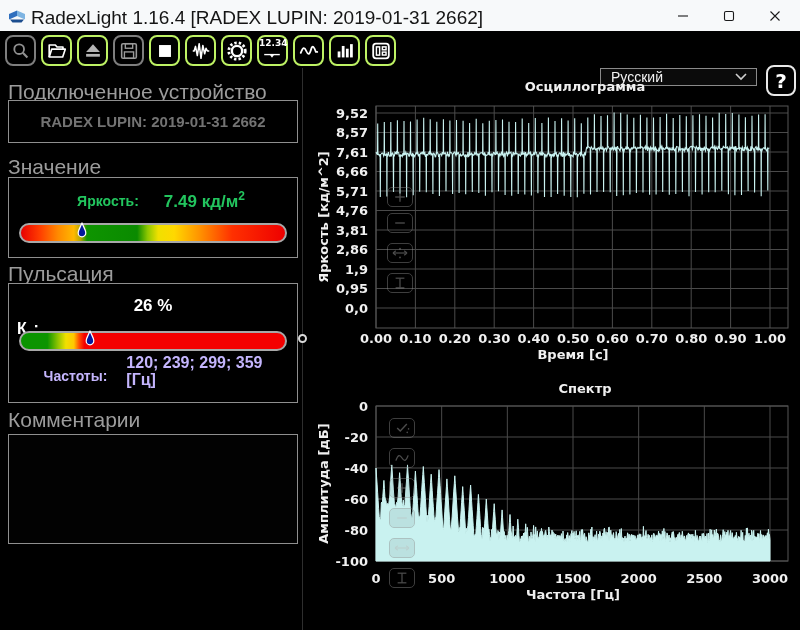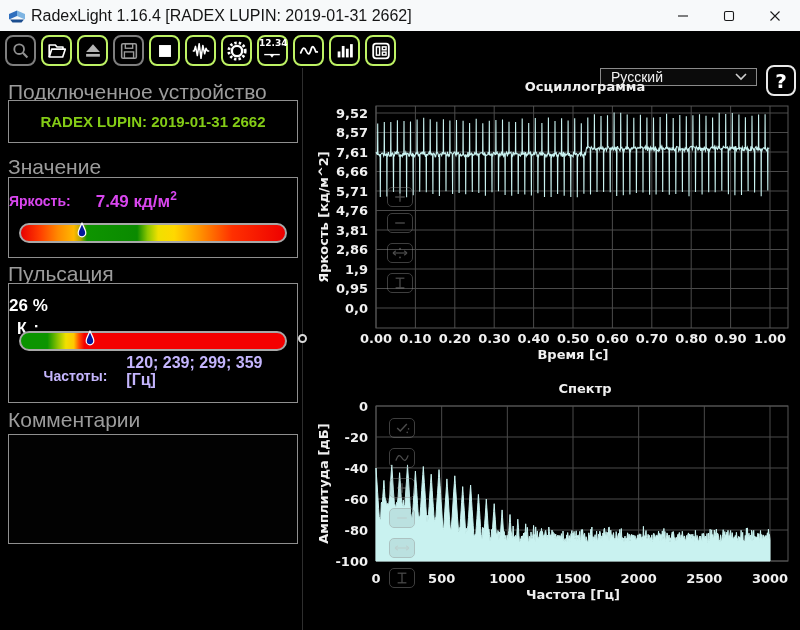--- a/index.html
+++ b/index.html
@@ -1,21 +1,21 @@
 <!DOCTYPE html>
 <html><head>
 <meta charset="utf-8">
 <style>
   html,body{margin:0;padding:0;width:800px;height:630px;background:#000;overflow:hidden;
     font-family:"Liberation Sans",sans-serif;}
   .app{position:absolute;inset:0;width:800px;height:630px;background:#000;outline:1px solid #2a2a2a;}
   
   .titlebar{position:absolute;left:0;top:0;width:800px;height:31px;background:#f7f9fa;display:flex;align-items:center;}
   .appicon{position:absolute;left:8px;top:7px;width:18px;height:18px;}
-  .titletext{position:absolute;left:31px;top:7px;font-size:16px;color:#151515;white-space:nowrap;}
+  .titletext{position:absolute;left:31px;top:7px;font-size:19px;color:#151515;white-space:nowrap;}
   .wbtn{position:absolute;top:0;width:45px;height:31px;display:flex;align-items:center;justify-content:center;}
   .wbtn.min{left:660px}.wbtn.max{left:706px}.wbtn.close{left:752px}
   
   .toolbar{position:absolute;left:0;top:31px;width:800px;height:37px;background:#000;}
   .tbtn{position:absolute;top:4px;width:31px;height:31px;border:2px solid #bef264;border-radius:8px;
     display:flex;align-items:center;justify-content:center;box-sizing:border-box;background:#000;}
   .tbtn.dim{border-color:#7e7e7e;}
   .tbtn svg{display:block}
   .numtext{position:absolute;top:1px;left:0;width:100%;text-align:center;font-size:9px;font-weight:bold;color:#fff;
     font-family:"DejaVu Sans",sans-serif;letter-spacing:0;}
@@ -23,32 +23,32 @@
     box-sizing:border-box;display:flex;align-items:center;color:#f2f2f2;font-size:14px;}
   .langbox .lv{padding-left:10px;flex:1}
   .langbox .chev{padding-right:8px}
   .helpbtn{position:absolute;left:766px;top:34px;width:30px;height:31px;border:2px solid #e9e9e9;border-radius:8px;
     box-sizing:border-box;color:#fff;font-size:20px;font-weight:bold;display:flex;align-items:center;justify-content:center;
     font-family:"DejaVu Sans",sans-serif;}
   
   .lpanel{position:absolute;left:0;top:68px;width:302px;height:562px;}
   .phead{position:absolute;left:8px;font-size:21px;color:#9c9c9c;white-space:nowrap;}
   .pbox{position:absolute;left:8px;width:290px;border:1px solid #8f8f8f;background:#000;box-sizing:border-box;}
-  .devtext{width:100%;text-align:center;font-size:15px;font-weight:bold;color:#84cc16;line-height:41px;white-space:nowrap;}
-  .readrow{position:absolute;left:0;top:8px;width:100%;display:flex;align-items:flex-end;color:#d946ef;}
+  .devtext{width:100%;text-align:center;font-size:15px;font-weight:bold;color:#737373;line-height:41px;white-space:nowrap;}
+  .readrow{position:absolute;left:8px;top:8px;width:100%;display:flex;justify-content:center;align-items:flex-end;color:#22c55e;}
   .readrow .lab{font-size:14px;font-weight:bold;}
   .readrow .val{font-size:17px;font-weight:bold;margin-left:25px;position:relative;top:3px;}
   .readrow sup{font-size:12px;}
   .gbar{position:absolute;left:10px;height:20px;width:268px;border:2px solid #a8a8a8;border-radius:10px;box-sizing:border-box;}
   .gbar .drop{position:absolute;top:-3px;transform:translateX(-50%);}
   .gbar1{background:linear-gradient(to right,#e80000 0%,#ff3c00 7%,#ff8a00 14%,#ffb800 20%,#b7a800 22.5%,#0e9400 25%,#0a8a00 44%,#8fc800 48%,#f0e000 52%,#ffd800 58%,#ff9000 68%,#ff3000 80%,#ee0000 100%);}
   .gbar2{background:linear-gradient(to right,#0a9400 0%,#0c9400 10%,#8fc400 14%,#f0e000 17%,#ffc800 20%,#ff5000 22%,#f40000 24%,#f40000 100%);}
   .kp{position:absolute;left:8px;top:6px;color:#fff;font-size:16px;font-weight:bold;margin-top:30px;}
   .kp sub{font-size:11px;}
-  .kpval{position:absolute;left:0;top:12px;width:100%;color:#fff;font-size:17px;font-weight:bold;}
+  .kpval{position:absolute;left:0;top:12px;width:100%;text-align:center;color:#fff;font-size:17px;font-weight:bold;}
   .freqrow{position:absolute;left:0;top:70px;width:100%;display:flex;justify-content:center;color:#c4b5fd;}
   .freqrow .flab{font-size:14px;font-weight:bold;margin-top:14px;}
   .freqrow .fvals{margin-left:19px;font-size:16px;font-weight:bold;line-height:17px;}
   .commentbox{position:absolute;left:8px;width:290px;height:110px;border:1px solid #8f8f8f;background:#020202;
     box-sizing:border-box;color:#ddd;font-size:13px;padding:4px;}
   
   .split{position:absolute;left:302px;top:68px;width:1px;height:562px;background:#2e2e2e;}
   .grip{position:absolute;left:298px;top:334px;width:9px;height:9px;border:2px solid #d9d9d9;border-radius:50%;
     background:#000;box-sizing:border-box;}
   

